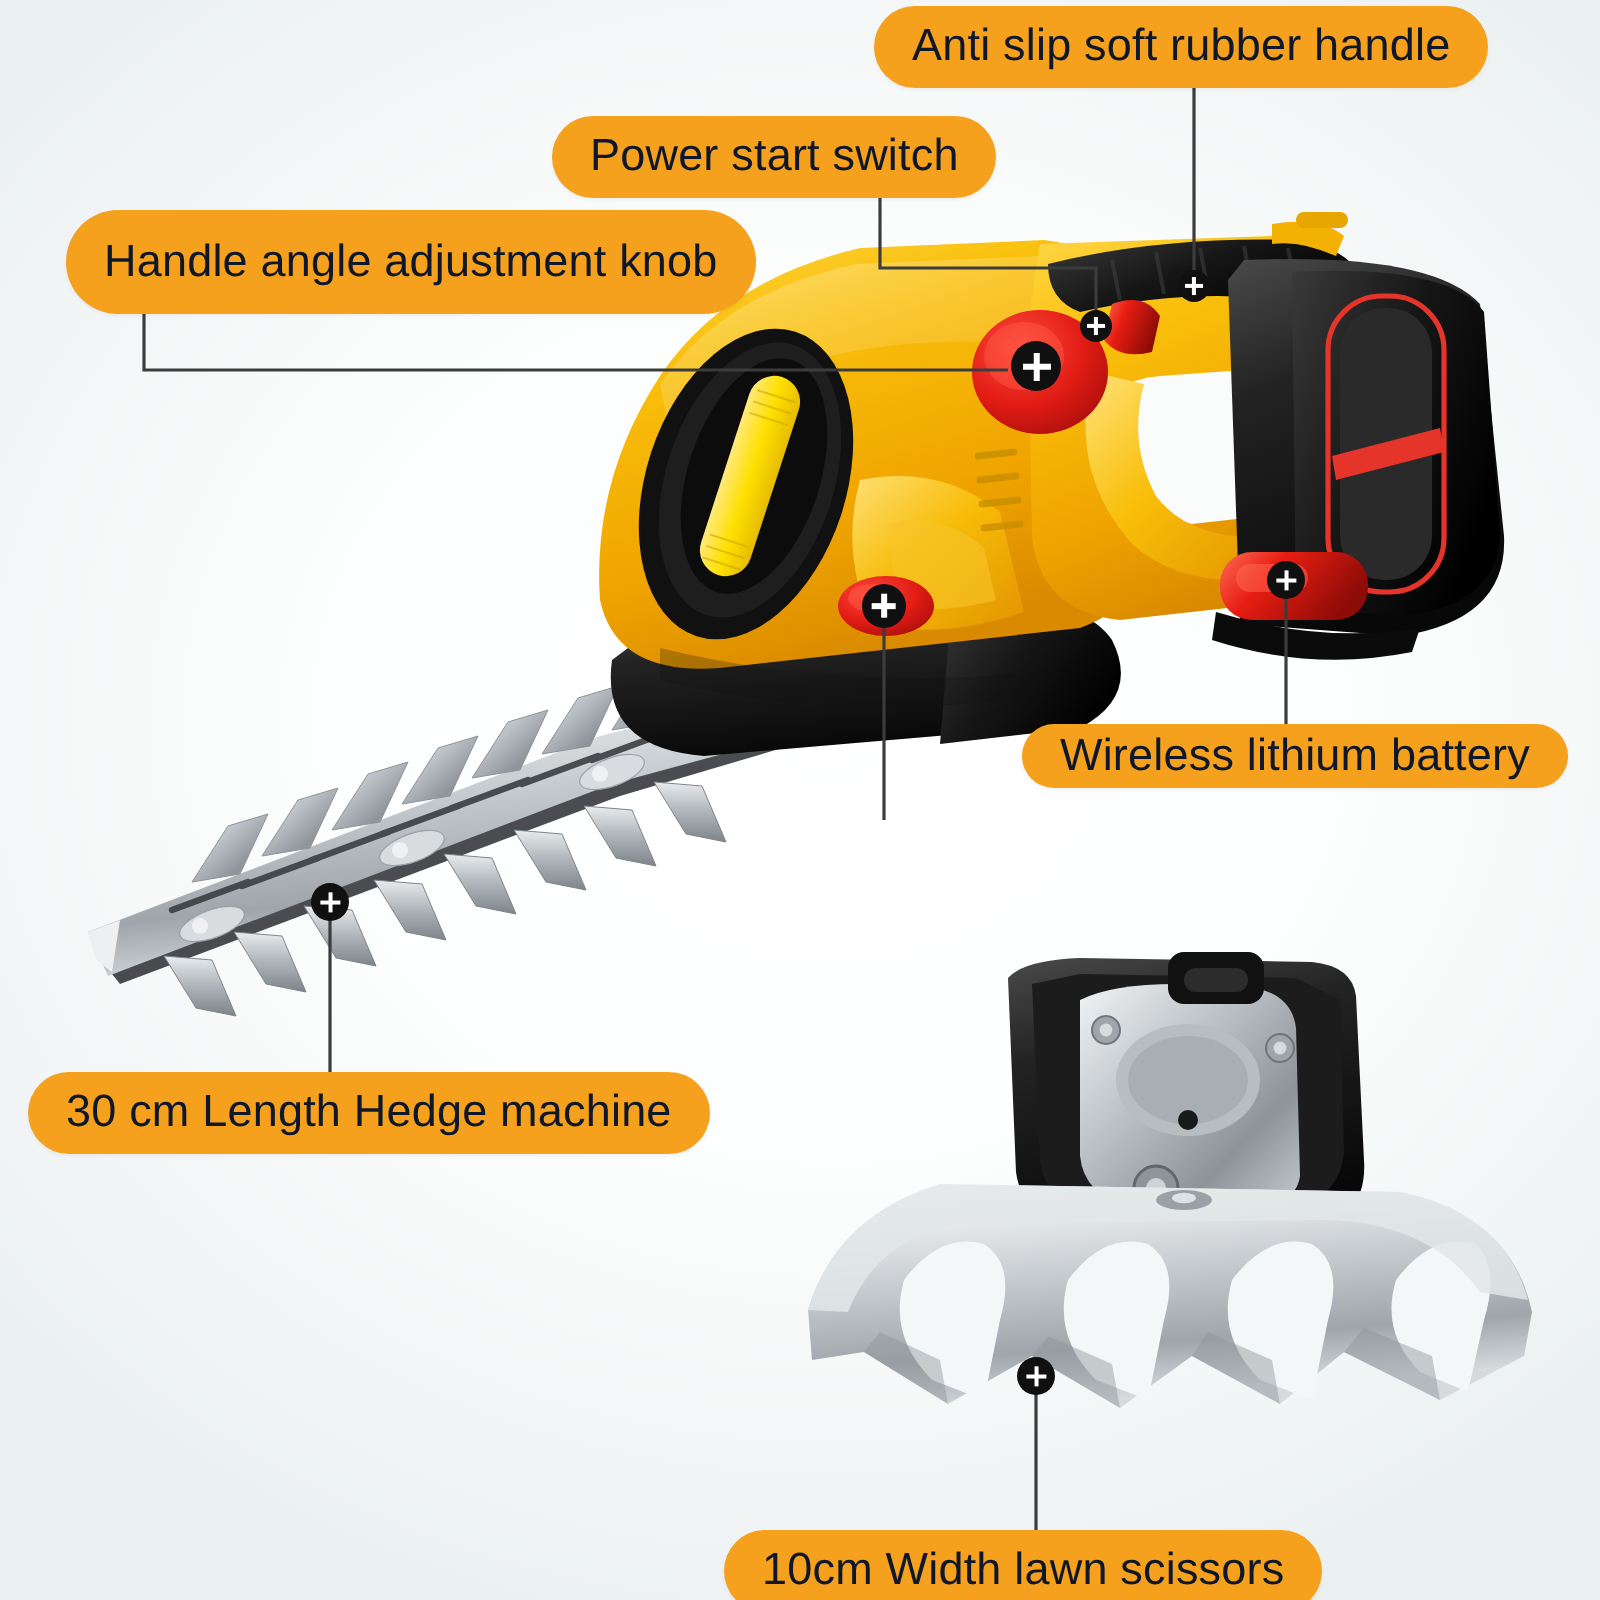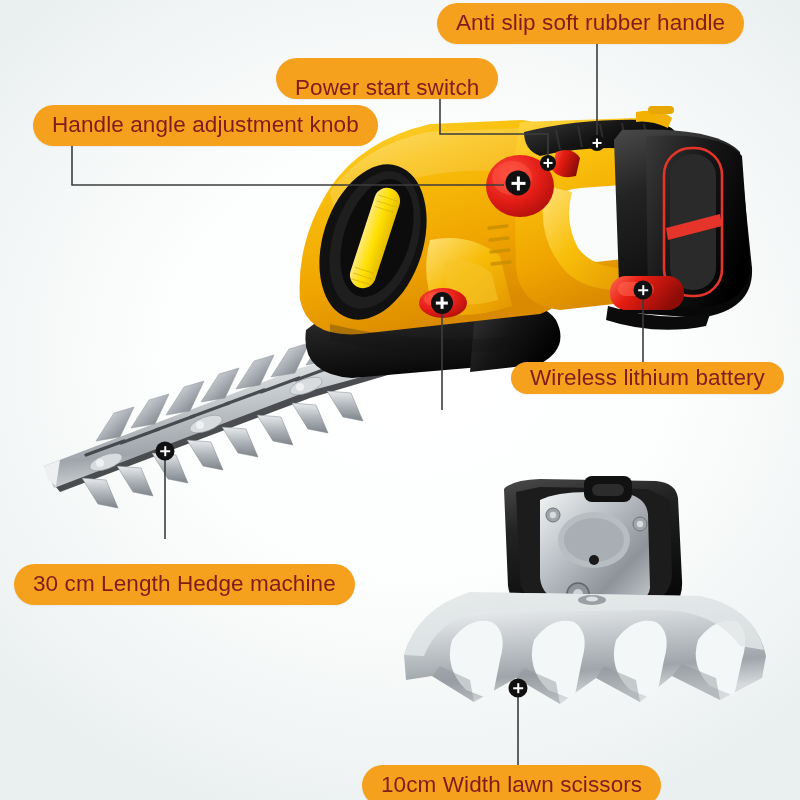--- a/index.html
+++ b/index.html
@@ -24,35 +24,35 @@
   #leads { z-index: 6; }
 
   
   .pill {
     position: absolute;
     z-index: 9;
     display: flex;
     align-items: center;
     justify-content: center;
     background: #F5A11E;
-    color: #7f1d1d;
+    color: #0f172a;
     border-radius: 999px;
     white-space: nowrap;
     letter-spacing: .1px;
     line-height: 1;
     box-shadow: 0 1px 2px rgba(0,0,0,.05);
   }
   .pill span { display: block; }
 
-  #pill-handle   { left: 33px;  top: 105px; height: 41px; padding: 0 19px; font-size: 22.5px; }
-  #pill-power    { left: 276px; top: 58px;  height: 41px; padding: 0 19px; font-size: 22.5px; align-items: flex-end; }
+  #pill-handle   { left: 33px;  top: 105px; height: 52px; padding: 0 19px; font-size: 22.5px; }
+  #pill-power    { left: 276px; top: 58px;  height: 41px; padding: 0 19px; font-size: 22.5px; }
   #pill-grip     { left: 437px; top: 3px;   height: 41px; padding: 0 19px; font-size: 22.5px; }
   #pill-battery  { left: 511px; top: 362px; height: 32px; padding: 0 19px; font-size: 22.5px; }
   #pill-bladebox { left: 355px; top: 410px; height: 41px; padding: 0 19px; font-size: 22.5px; }
-  #pill-hedge    { left: 14px;  top: 564px; height: 41px; padding: 0 19px; font-size: 22.5px; }
+  #pill-hedge    { left: 14px;  top: 536px; height: 41px; padding: 0 19px; font-size: 22.5px; }
   #pill-lawn     { left: 362px; top: 765px; height: 41px; padding: 0 19px; font-size: 22.5px; }
 
   
   .marker {
     position: absolute;
     z-index: 8;
     border-radius: 50%;
     background: #101010;
     transform: translate(-50%, -50%);
   }

